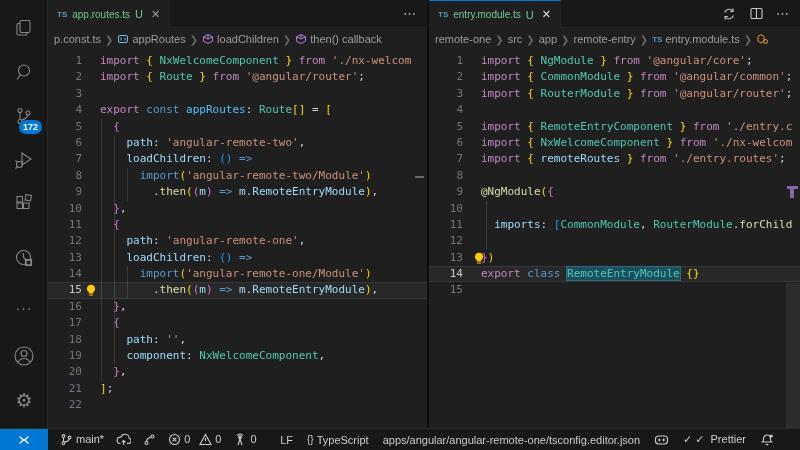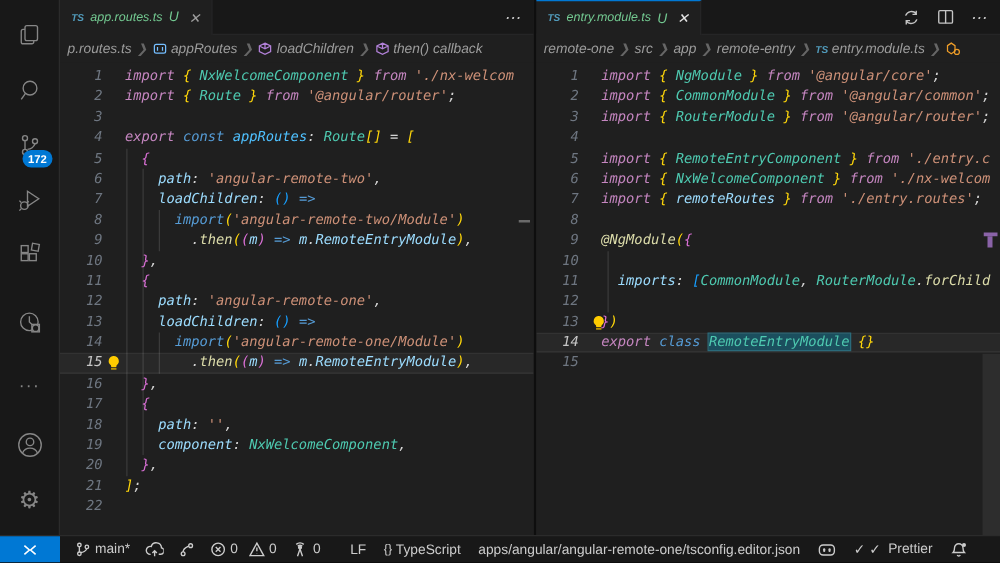--- a/index.html
+++ b/index.html
@@ -5,34 +5,34 @@
   * { margin:0; padding:0; box-sizing:border-box; }
   html,body { background:#000; }
   .window{
     position:relative; width:800px; height:450px; overflow:hidden;
     background:#1f1f1f; font-family:"Liberation Sans", sans-serif; color:#cccccc;
   }
   
   .activitybar{
     position:absolute; left:0; top:0; width:48px; height:428px;
     background:#181818; border-right:1px solid #2b2b2b;
-    display:flex; flex-direction:column; align-items:center;
+    display:flex; flex-direction:column; align-items:flex-start;
   }
   .ab-icon{ position:relative; width:48px; height:44px; display:flex; align-items:center; justify-content:center; color:#868686; cursor:pointer;}
   .ab-icon svg{ stroke:#868686; fill:none; stroke-width:1.1;}
   .ab-spacer{ flex:1; }
   .ab-badge{
     position:absolute; right:6px; bottom:4px; min-width:19px; height:14px; padding:0 4px;
     background:#0078d4; color:#fff; font-size:9px; line-height:14px; text-align:center;
     border-radius:8px; font-weight:bold;
   }
   .ab-more{ font-size:14px; letter-spacing:1px; color:#868686; }
   .gear{ font-size:19px; }
   
-  .main{ position:absolute; left:48px; top:0; width:752px; height:428px; display:flex;font-style:italic; }
+  .main{ position:absolute; left:48px; top:0; width:752px; height:428px; display:flex; }
   .group{ position:relative; overflow:hidden; background:#1f1f1f; }
   .group.left{ width:379px; }
   .group.right{ width:371px; }
   .divider{ width:2px; background:#0e0e0e; }
   
   .tabbar{ position:relative; height:28px; background:#181818; border-bottom:1px solid #252526; display:flex; }
   .tab{ display:flex; align-items:center; gap:5px; padding:0 9px; height:28px; background:#1f1f1f;
         border-right:1px solid #252526; cursor:pointer; }
   .group.right .tab{ border-top:1px solid #0078d4; }
   .ts-ico{ font-size:8px; font-weight:bold; color:#519aba; }
@@ -157,21 +157,21 @@
           <span class="tab-name">app.routes.ts</span>
           <span class="tab-badge">U</span>
           <span class="tab-close">✕</span>
         </div>
         <div class="tab-actions">
           <span class="more-dots">⋯</span>
         </div>
       </div>
       <div class="breadcrumbs">
         <span class="crumb">
-            <span>p.routes.ts</span>
+            <span>p.const.ts</span>
           </span>
         <span class="chev">❯</span>
         <span class="crumb">
           <svg class="sym" viewBox="0 0 12 12">
               <rect x="1.5" y="2.5" width="9" height="7" rx="1.5" stroke="#75beff" fill="none"></rect>
               <path d="M4 4.5 v3 M8 4.5 v3" stroke="#75beff" fill="none"></path>
             </svg>
           <span>appRoutes</span>
           </span>
         <span class="chev">❯</span>

